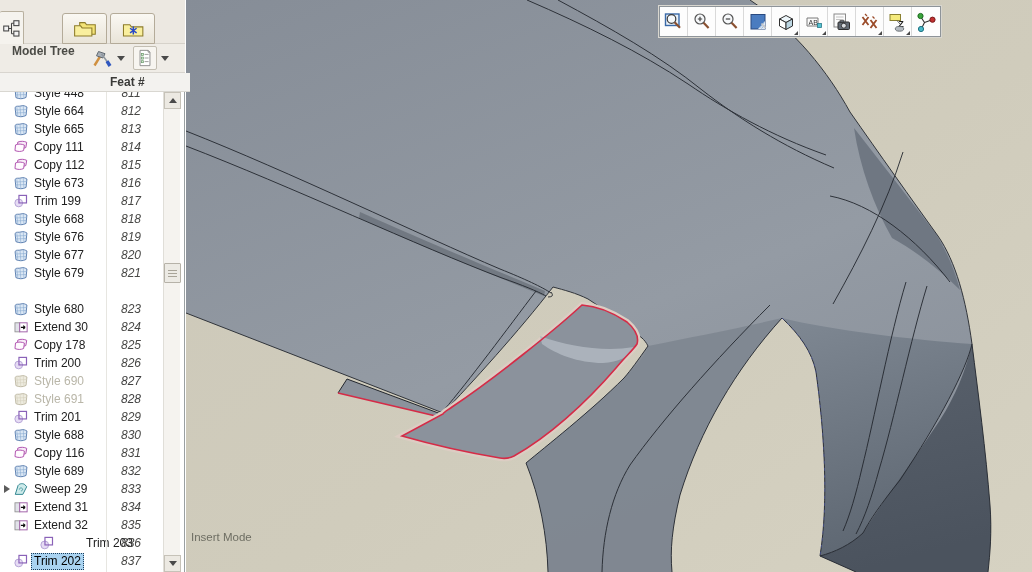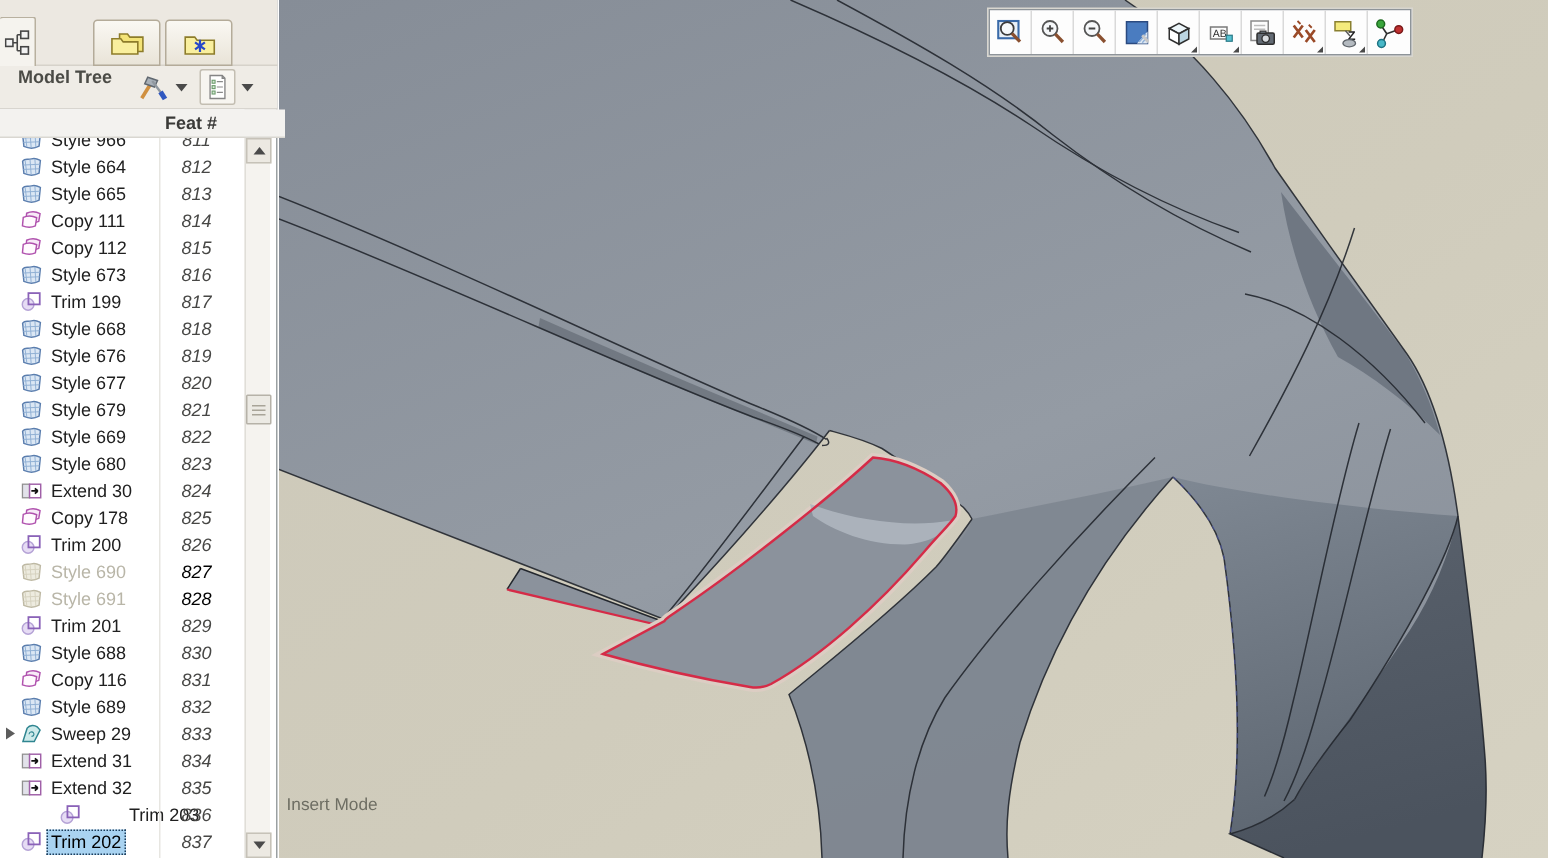--- a/index.html
+++ b/index.html
@@ -26,21 +26,21 @@
   .col-divider { position:absolute; left:106px; top:73px; width:1px; height:499px; background:#e7e6e1; z-index:4; }
 
   .tree-body { position:absolute; left:0; top:73px; width:163px; height:499px; overflow:hidden; background:#fff; }
   .trow { position:absolute; left:0; width:163px; height:18px; display:flex; align-items:center; cursor:default; }
   .trow .expander { width:14px; height:18px; display:flex; align-items:center; justify-content:center; }
   .exp-arrow { width:0; height:0; border-top:4px solid transparent; border-bottom:4px solid transparent; border-left:6px solid #5c5c5c; }
   .trow .ricon { width:14px; height:14px; margin-right:3px; flex:none; }
   .trow .rlabel { color:#202020; white-space:nowrap; padding:0 3px; font-size:12px; line-height:15px; }
   .trow .rfeat { position:absolute; left:106px; width:50px; text-align:center; color:#474745; font-size:12px;font-style:italic; }
   .trow.dim .rlabel { color:#b9b6a8; }
-  .trow.dim .rfeat { color:#000000; }
+  .trow.dim .rfeat { color:#404040; }
   .trow.sel .rlabel { background:#a9d3f1; border:1px dotted #1c3d5a; color:#000; padding:0 2px; }
 
   
   .vscroll { position:absolute; left:163px; top:92px; width:17px; height:480px; background:#f5f3ef; border-left:1px solid #e0ded8; }
   .sb-btn { position:absolute; left:0; width:17px; height:17px; background:#ece9e2; border:1px solid #c6c2b8; display:flex; align-items:center; justify-content:center; cursor:pointer; }
   .sb-up { top:0; } .sb-down { bottom:0; }
   .arr-up { width:0; height:0; border-left:4px solid transparent; border-right:4px solid transparent; border-bottom:5px solid #4a4a4a; }
   .arr-down { width:0; height:0; border-left:4px solid transparent; border-right:4px solid transparent; border-top:5px solid #4a4a4a; }
   .sb-thumb { position:absolute; left:0; top:171px; width:17px; height:20px; background:#eceae4; border:1px solid #b6b2a8; border-radius:1px; cursor:pointer; display:flex; flex-direction:column; align-items:center; justify-content:center; gap:2px; }
   .sb-thumb i { display:block; width:9px; height:1px; background:#a8a498; }
@@ -212,21 +212,21 @@
       <span class="caret"></span>
     </span>
   </div>
 
   <div class="tree-body" id="tree-rows">
       <div class="trow" style="top: 11px;">
     <span class="expander"></span>
     <svg class="ricon">
           <use href="#ic-style-surface-icon"></use>
         </svg>
-    <span class="rlabel">Style 966</span>
+    <span class="rlabel">Style 448</span>
     <span class="rfeat">811</span>
   </div>
       <div class="trow" style="top: 29px;">
     <span class="expander"></span>
     <svg class="ricon">
           <use href="#ic-style-surface-icon"></use>
         </svg>
     <span class="rlabel">Style 664</span>
     <span class="rfeat">812</span>
   </div>
@@ -294,28 +294,20 @@
     <span class="rlabel">Style 677</span>
     <span class="rfeat">820</span>
   </div>
       <div class="trow" style="top: 191px;">
     <span class="expander"></span>
     <svg class="ricon">
           <use href="#ic-style-surface-icon"></use>
         </svg>
     <span class="rlabel">Style 679</span>
     <span class="rfeat">821</span>
-  </div>
-      <div class="trow" style="top: 209px;">
-    <span class="expander"></span>
-    <svg class="ricon">
-          <use href="#ic-style-surface-icon"></use>
-        </svg>
-    <span class="rlabel">Style 669</span>
-    <span class="rfeat">822</span>
   </div>
       <div class="trow" style="top: 227px;">
     <span class="expander"></span>
     <svg class="ricon">
           <use href="#ic-style-surface-icon"></use>
         </svg>
     <span class="rlabel">Style 680</span>
     <span class="rfeat">823</span>
   </div>
       <div class="trow" style="top: 245px;">

